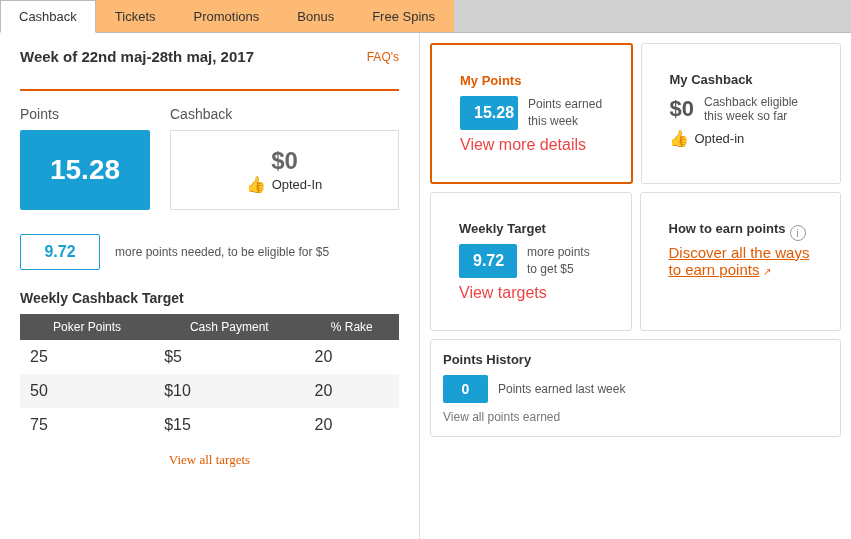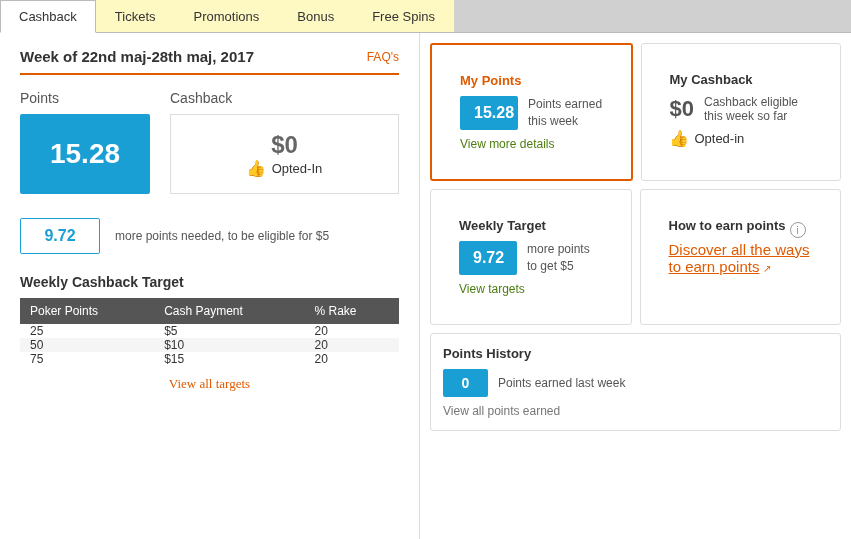--- a/index.html
+++ b/index.html
@@ -6,38 +6,38 @@
     body { font-family: Arial, sans-serif; font-size: 13px; background: #e8e8e8; color: #333; width: 851px; }
 
     
     .tabs { display: flex; background: #d0d0d0; border-bottom: 1px solid #bbb; }
     .tab {
       padding: 8px 18px;
       cursor: pointer;
       font-size: 13px;
       border: 1px solid transparent;
       border-bottom: none;
-      background: #fef9c3;
+      background: #fdba74;
       color: #333;
     }
     .tab.active {
       background: #fff;
       border: 1px solid #bbb;
       border-bottom: 1px solid #fff;
       margin-bottom: -1px;
       color: #333;
     }
 
     
     .main { display: flex; background: #fff; min-height: 509px; }
 
     
     .left-panel { width: 420px; padding: 15px 20px; border-right: 1px solid #ddd; }
 
-    .week-header { display: flex; justify-content: space-between; align-items: center; border-bottom: 2px solid #e05a00; padding-bottom: 8px; margin-bottom: 15px; }
+    .week-header { display: flex; justify-content: space-between; align-items: center; border-bottom: 2px solid #e05a00; padding-bottom: 24px; margin-bottom: 15px; }
     .week-title { font-size: 15px; font-weight: bold; color: #333; }
     .faq-link { color: #e05a00; text-decoration: none; font-size: 12px; }
 
     .points-cashback { display: flex; gap: 20px; margin-bottom: 24px; }
     .section-title { font-size: 14px; color: #555; margin-bottom: 8px; }
 
     .blue-box {
       background: #1a9fd4;
       color: white;
       font-size: 28px;
@@ -74,24 +74,24 @@
       border-radius: 2px;
       min-width: 80px;
       text-align: center;
     }
     .needed-text { color: #555; font-size: 12px; }
 
     .weekly-target-title { font-size: 14px; font-weight: bold; margin-bottom: 8px; }
 
     table { width: 100%; border-collapse: collapse; margin-bottom: 10px; }
     thead tr { background: #555; color: white; }
-    thead th { padding: 6px 10px; text-align: left; font-size: 12px; font-weight: normal; }
+    thead th { padding: 6px 10px; text-align: center; font-size: 12px; font-weight: normal; }
     tbody tr:nth-child(odd) { background: #fff; }
     tbody tr:nth-child(even) { background: #f5f5f5; }
-    tbody td { padding: 0 10px; font-size: 12px; }
+    tbody td { padding: 8px 10px; font-size: 16px; }
 
     .view-all-link { color: #e05a00; text-decoration: none; font-size: 13px; display: block; text-align: center; margin-top: 8px; font-family: Liberation Serif, serif; }
 
     
     .right-panel { flex: 1; padding: 10px; display: flex; flex-direction: column; gap: 8px; }
 
     .cards-row { display: flex; gap: 8px; }
 
     .card {
       flex: 1;
@@ -119,21 +119,21 @@
       background: #1a9fd4;
       color: white;
       font-size: 14px;
       font-weight: bold;
       padding: 6px 12px;
       border-radius: 2px;
       min-width: 45px;
       text-align: center;
     }
     .card-desc { font-size: 12px; color: #555; line-height: 1.4; }
-    .view-more-link { color: #4d7c0f; font-size: 12px; text-decoration: none; }
+    .view-more-link { color: #ef4444; font-size: 16px; text-decoration: none; }
 
     .cashback-dollar { font-size: 22px; font-weight: bold; color: #555; }
     .cashback-side-desc { font-size: 12px; color: #555; }
     .opted-in-row { display: flex; align-items: center; gap: 5px; font-size: 13px; }
 
     .info-icon { 
       display: inline-flex; align-items: center; justify-content: center;
       width: 16px; height: 16px; border-radius: 50%; border: 1px solid #999;
       font-size: 11px; color: #999; margin-left: 4px; cursor: pointer;
     }

